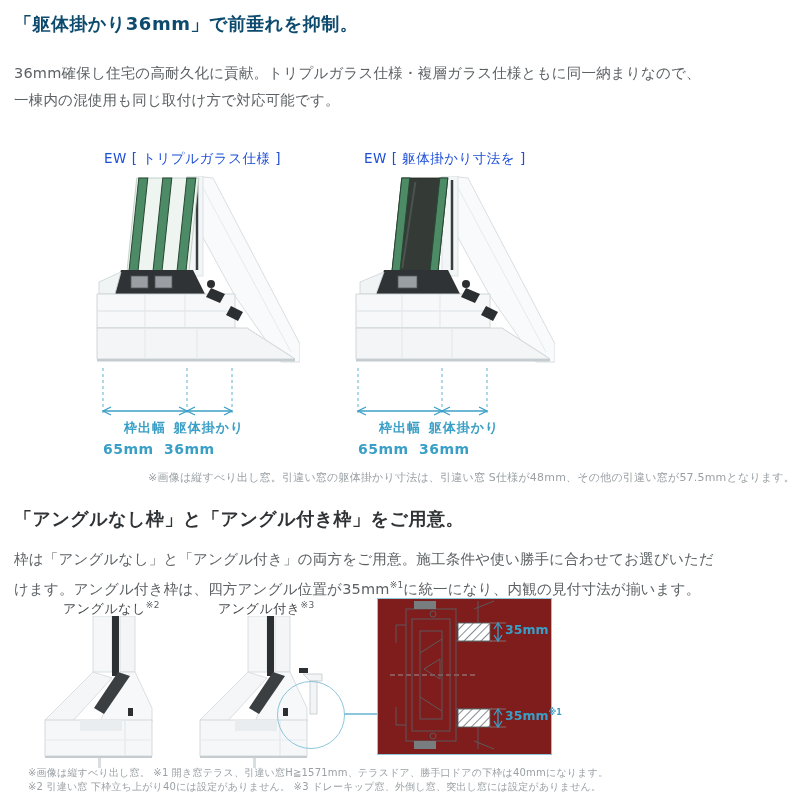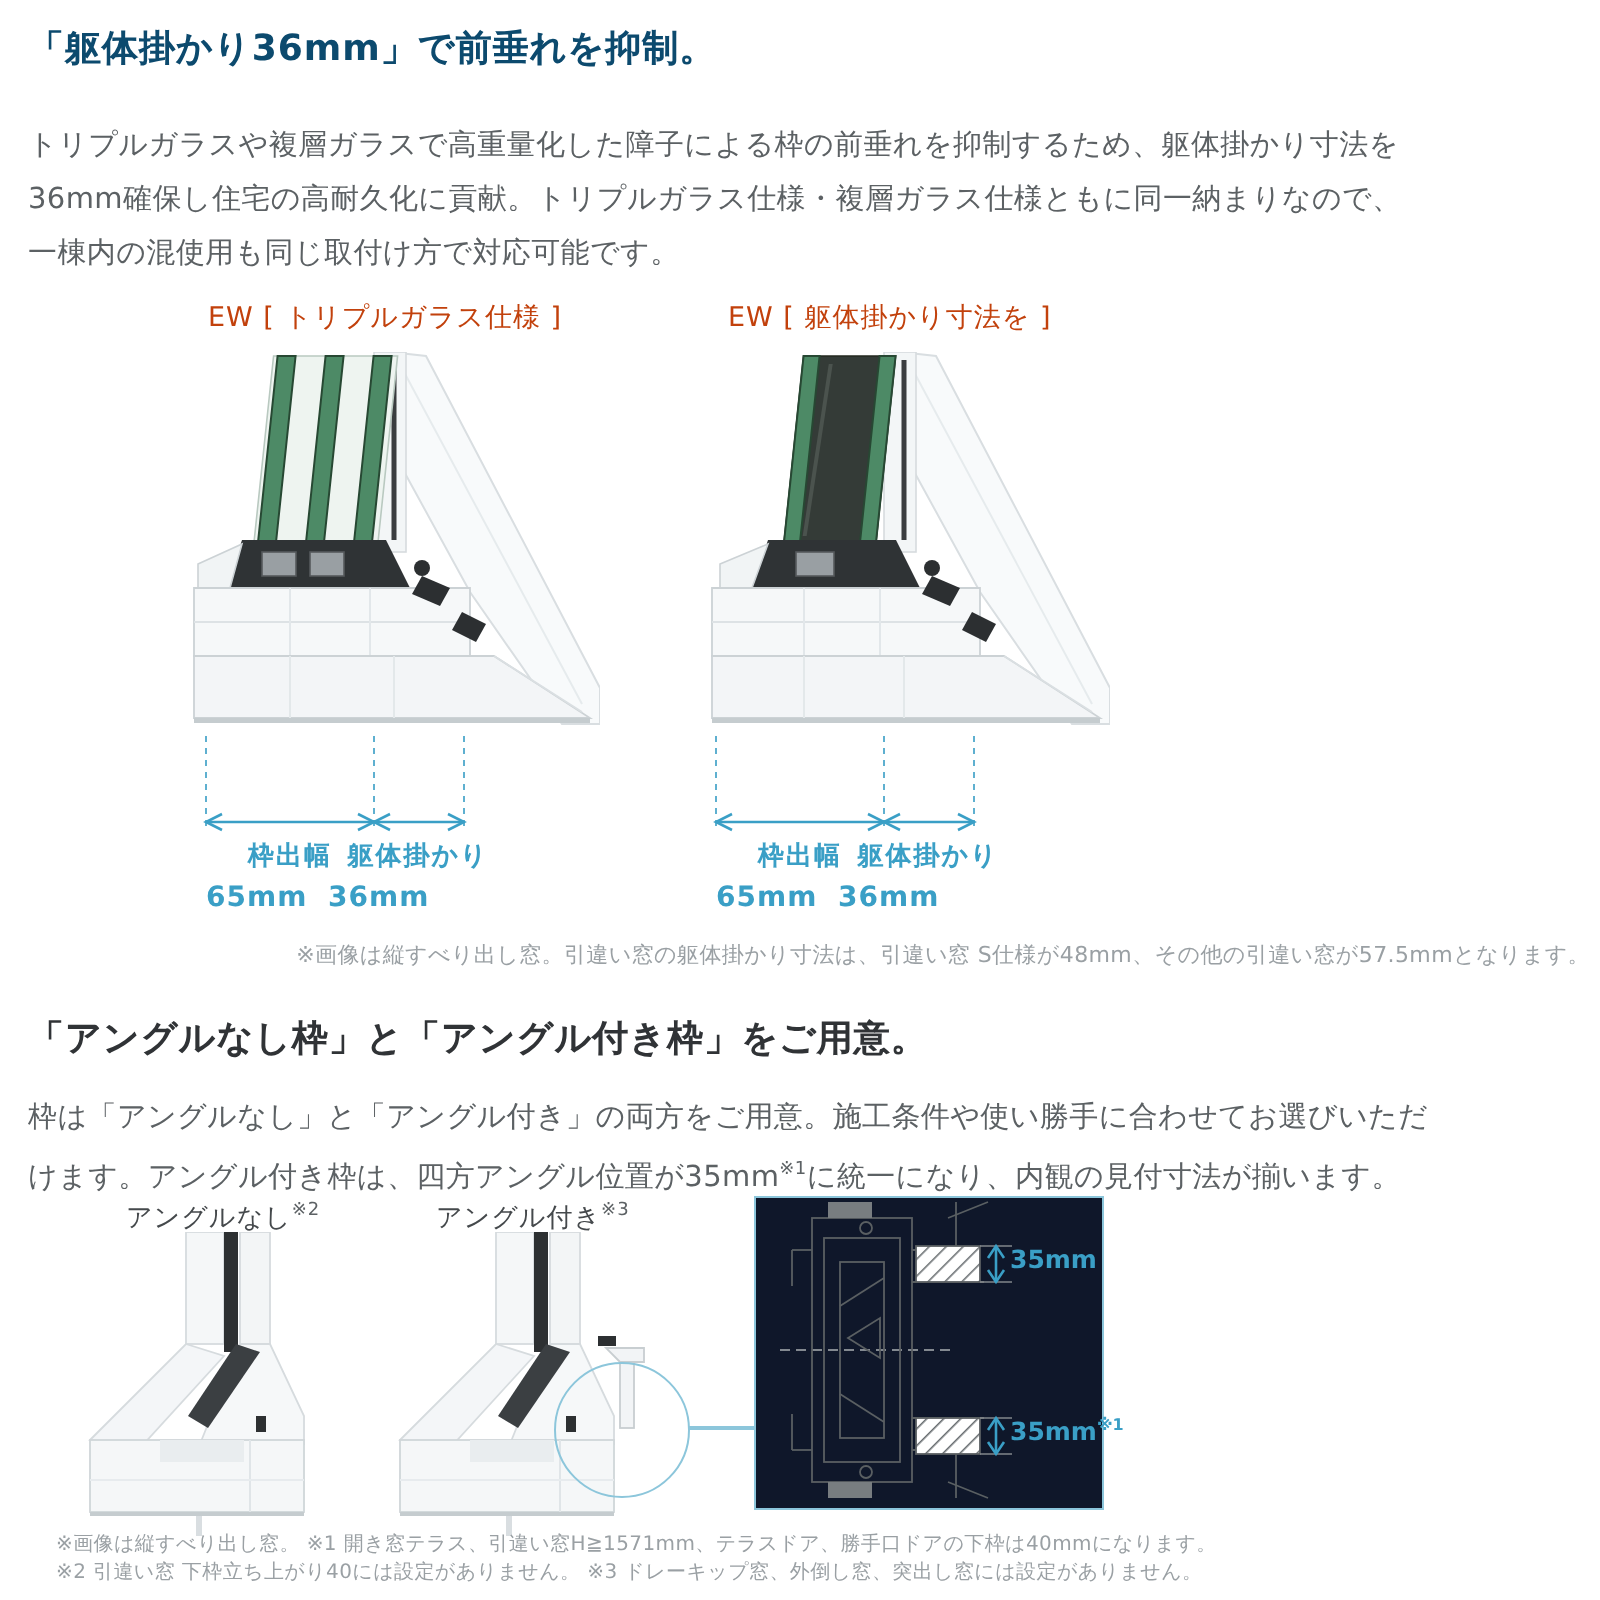--- a/index.html
+++ b/index.html
@@ -10,59 +10,58 @@
         color:#0c4a6e; letter-spacing:0.5px; }
   .h2 { position:absolute; left:14px; top:507px; font-size:18px; font-weight:bold;
         color:#303336; letter-spacing:0.5px; }
 
   .para1 { position:absolute; left:14px; top:60px; font-size:14.5px; color:#5c6164;
            line-height:27px; letter-spacing:0.2px; }
   .para2 { position:absolute; left:14px; top:546px; font-size:14.5px; color:#5c6164;
            line-height:26px; letter-spacing:0.2px; }
   .para2 sup, .figlabel2 sup { font-size:9px; color:#5c6164; }
 
-  .figlabel { position:absolute; top:150px; font-size:13.5px; color:#c2410c; letter-spacing:0.5px; }
+  .figlabel { position:absolute; top:150px; font-size:13.5px; color:#1d4ed8; letter-spacing:0.5px; }
   .figlabel2 { position:absolute; top:600px; font-size:13px; color:#45494c; letter-spacing:0.5px; }
 
   .profile-svg { position:absolute; top:176px; width:215px; height:190px; }
   .dim-svg { position:absolute; top:366px; width:215px; height:50px; }
 
   .dim-name { position:absolute; top:419px; font-size:13px; font-weight:600; color:#3a9fc6;
               text-align:center; letter-spacing:1px; }
   .dim-val  { position:absolute; top:441px; font-size:14px; font-weight:600; color:#3a9fc6;
               text-align:left; letter-spacing:0.5px; }
 
   .note1 { position:absolute; left:0; top:470px; width:795px; text-align:right;
            font-size:11px; color:#9aa0a4; letter-spacing:0.2px; }
 
   .funnel-svg { position:absolute; top:616px; width:160px; height:152px; }
 
   .highlight-circle { position:absolute; left:277px; top:681px; width:68px; height:68px;
                       border:1.5px solid #8cc6db; border-radius:50%; box-sizing:border-box; }
   .connector { position:absolute; left:344px; top:713px; width:34px; height:2px; background:#8cc6db; }
 
   .detail-box { position:absolute; left:377px; top:598px; width:175px; height:157px;
-                border:1.5px solid #8cc6db; background:#0f172a; box-sizing:border-box; }
+                border:1.5px solid #8cc6db; background:#7f1d1d; box-sizing:border-box; }
   .detail-box svg { position:absolute; left:0; top:0; }
   .dim35-top { position:absolute; left:127px; top:23px; font-size:12.5px; font-weight:600; color:#3a9fc6; }
   .dim35-bot { position:absolute; left:127px; top:109px; font-size:12.5px; font-weight:700; color:#3a9fc6; }
   .dim35-bot sup { font-size:8px; }
 
   .footnotes { position:absolute; left:28px; top:766px; font-size:10px; color:#9aa0a4;
                line-height:14px; letter-spacing:0.2px; }
 </style>
 </head>
 <body>
 
 <div class="page">
 
   <div class="h1">「躯体掛かり36mm」で前垂れを抑制。</div>
 
   <div class="para1">
-    <div>トリプルガラスや複層ガラスで高重量化した障子による枠の前垂れを抑制するため、躯体掛かり寸法を</div>
     <div>36mm確保し住宅の高耐久化に貢献。トリプルガラス仕様・複層ガラス仕様ともに同一納まりなので、</div>
     <div>一棟内の混使用も同じ取付け方で対応可能です。</div>
   </div>
 
   <div class="figlabel" style="left:104px;">EW [ トリプルガラス仕様 ]</div>
   <div class="figlabel" style="left:364px;">EW [ 躯体掛かり寸法を ]</div>
 
   <svg class="profile-svg" style="left:85px;" viewBox="0 0 215 190">
 
     <polygon points="110,0 128,2 215,168 215,186 196,186 150,120 104,36" fill="#f8fafb" stroke="#d9dee1" stroke-width="1"></polygon>

